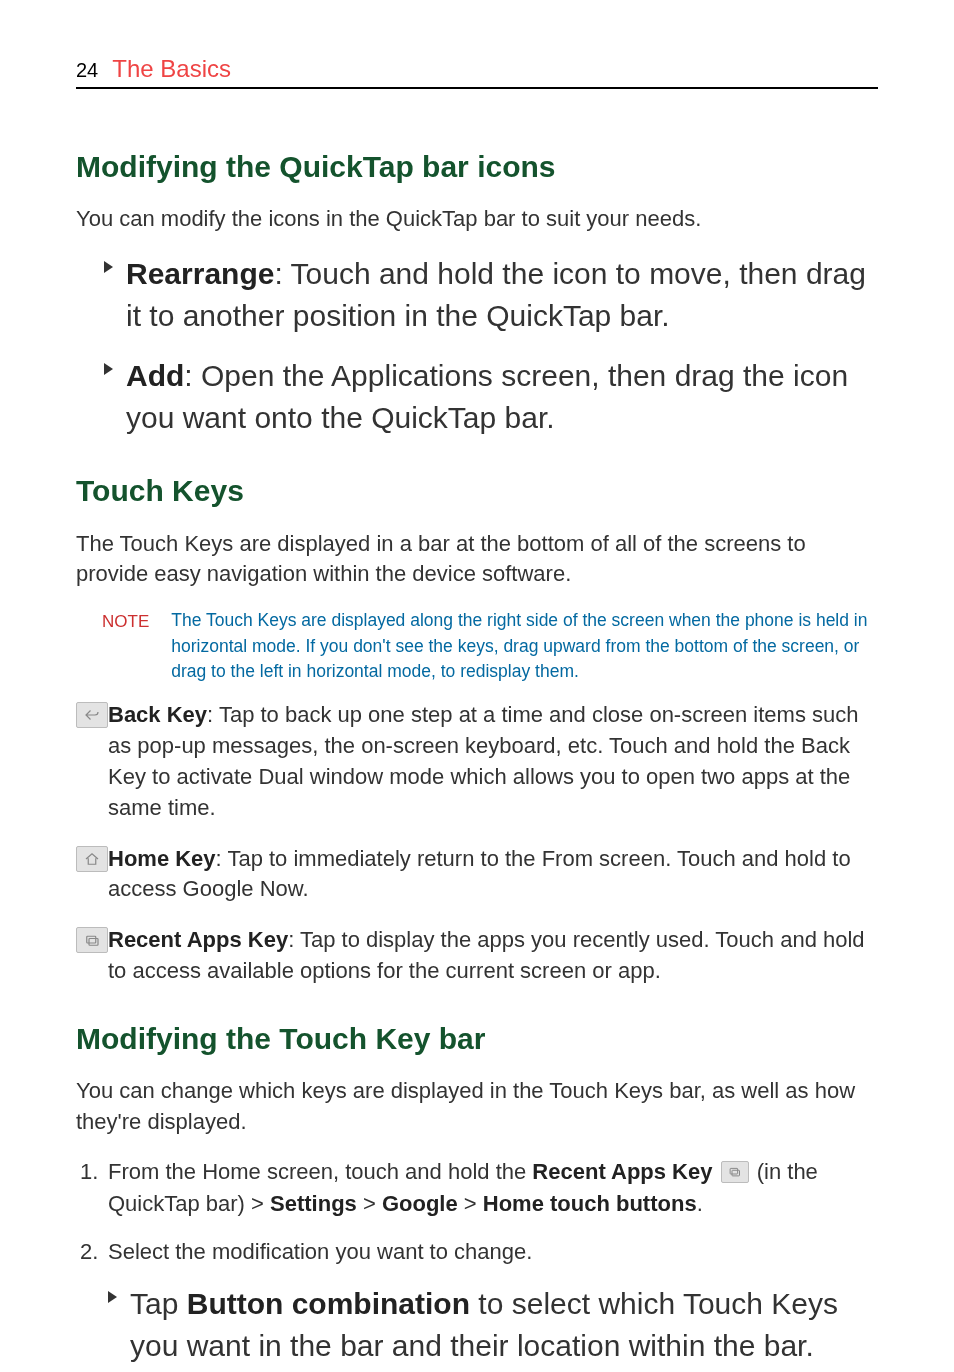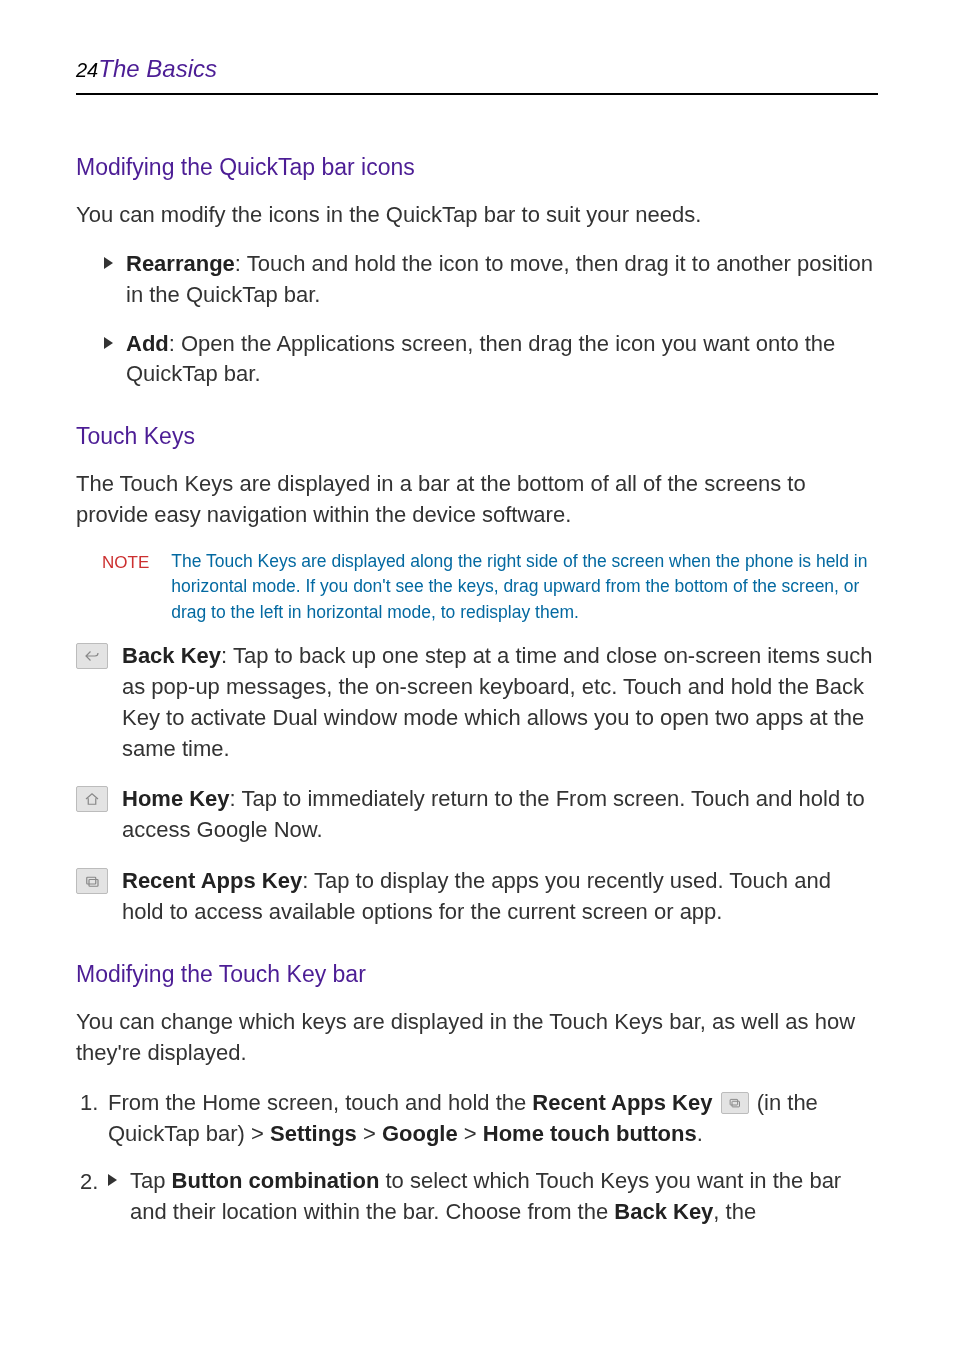--- a/index.html
+++ b/index.html
@@ -8,59 +8,58 @@
     background: #fff;
     color: #333;
     width: 954px;
     height: 1372px;
     padding: 52px 76px 40px 76px;
     line-height: 1.45;
   }
   .page-header {
     display: flex;
     align-items: baseline;
+    gap: 14px;
     border-bottom: 2px solid #000;
-    padding-bottom: 6px;
     margin-bottom: 56px;
-    font-style: italic;
   }
   .page-number { font-size: 20px; font-weight: 400; color: #000; }
-  .section-title { font-size: 24px; font-weight: 400; color: #4c1d95; text-align: right; }
+  .section-title { font-size: 24px; font-weight: 400; color: #ef4444; text-align: right; }
   .subhead {
-    color: #4c1d95;
-    font-size: 23px;
-    font-weight: 400;
+    color: #14532d;
+    font-size: 30px;
+    font-weight: 700;
     margin-bottom: 16px;
     margin-top: 30px;
   }
   .body-text { font-size: 22px; color: #333; margin-bottom: 18px; line-height: 1.4; }
   .bullet-list { list-style: none; padding-left: 28px; }
   .bullet-item {
     position: relative;
-    font-size: 22px;
+    font-size: 30px;
     color: #333;
     margin-bottom: 18px;
     line-height: 1.4;
     padding-left: 22px;
   }
   .bullet-item::before {
     content: "";
     position: absolute;
     left: 0;
     top: 8px;
     width: 0; height: 0;
     border-top: 6px solid transparent;
     border-bottom: 6px solid transparent;
     border-left: 9px solid #333;
   }
   .bold-label { font-weight: 700; color: #222; }
   .note-row { display: flex; gap: 22px; margin: 10px 0 16px 26px; }
   .note-label { color: #cc3030; font-weight: 400; font-size: 17px; flex-shrink: 0; padding-top: 2px; }
   .note-text { font-size: 17.5px; color: #0369a1; line-height: 1.45; }
-  .icon-row { display: flex; align-items: flex-start; gap: 14px; margin-bottom: 20px; }
+  .icon-row { display: flex; align-items: flex-start; margin-bottom: 20px; }
   .key-icon {
     width: 32px; height: 26px;
     background: #e3e3e3;
     border: 1px solid #bcbcbc;
     border-radius: 2px;
     display: inline-flex;
     align-items: center;
     justify-content: center;
     flex-shrink: 0;
     margin-top: 2px;
@@ -157,19 +156,20 @@
   <li class="ol-item">
     <span>From the Home screen, touch and hold the </span><span class="bold-label">Recent Apps Key</span>
     <span class="inline-icon">
       <svg viewBox="0 0 24 20">
           <rect x="5" y="5" width="12" height="9" rx="1"></rect>
           <rect x="8" y="8" width="12" height="9" rx="1"></rect>
         </svg>
     </span><span> (in the QuickTap bar) &gt; </span><span class="bold-label">Settings</span><span> &gt; </span><span class="bold-label">Google</span><span> &gt; </span><span class="bold-label">Home touch buttons</span><span>.</span>
   </li>
   <li class="ol-item">
+    <span>Select the modification you want to change.</span>
     <ul class="bullet-list sub-bullet" style="margin-top:16px;padding-left:0">
       <li class="bullet-item" style="margin-bottom:12px">
         <span>Tap </span><span class="bold-label">Button combination</span><span> to select which Touch Keys you want in the bar and their location within the bar. Choose from the </span><span class="bold-label">Back Key</span><span>, the</span>
       </li>
     </ul>
   </li>
 </ol>
 
 </body></html>

